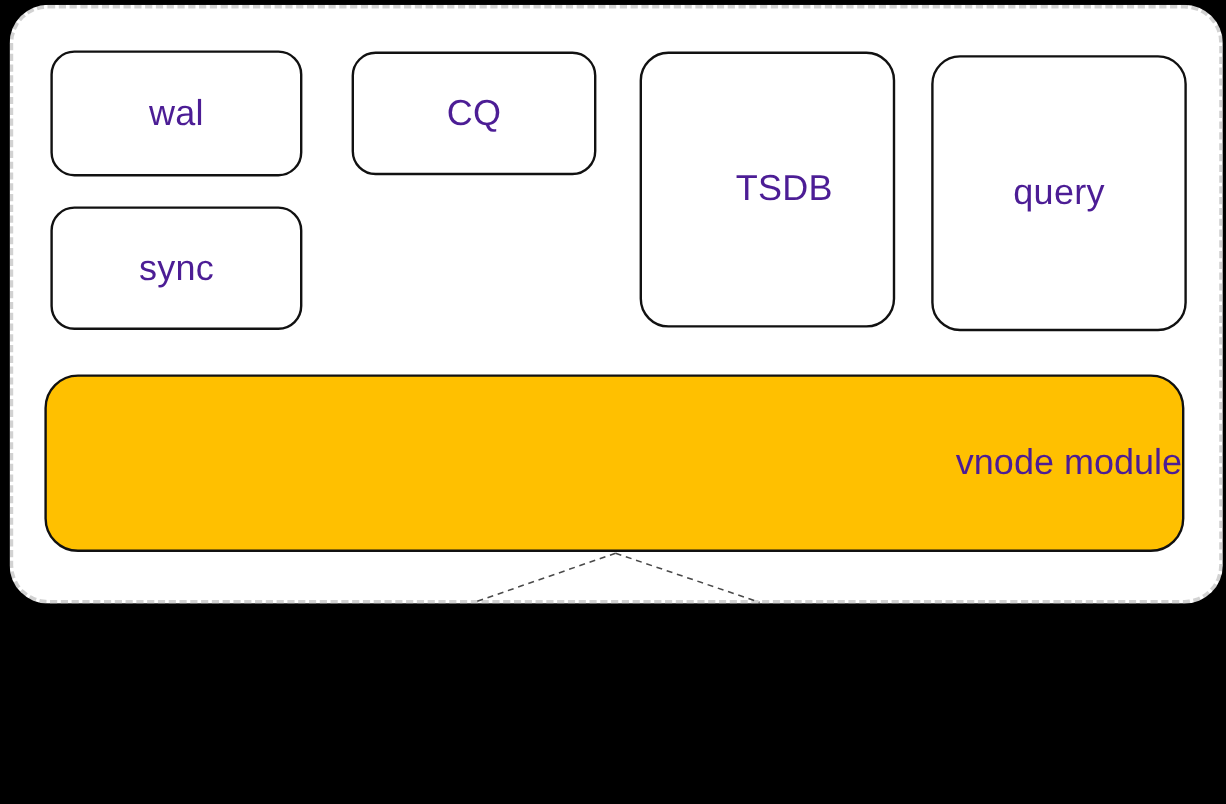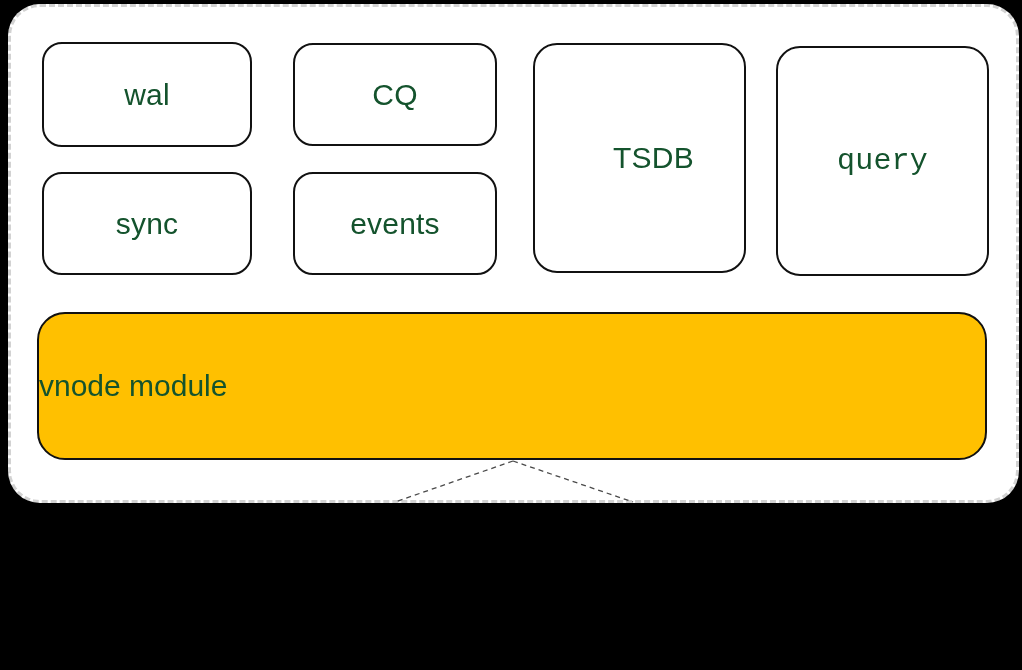--- a/index.html
+++ b/index.html
@@ -7,21 +7,21 @@
     padding: 0;
     background: #000000;
   }
   .stage {
     position: relative;
     width: 1022px;
     height: 670px;
     background: #000000;
     overflow: hidden;
     font-family: "Liberation Sans", "DejaVu Sans", sans-serif;
-    color: #14532d;
+    color: #4c1d95;
   }
   
   .vnode-container {
     position: absolute;
     left: 8px;
     top: 4px;
     width: 1011px;
     height: 499px;
     box-sizing: border-box;
     background: #ffffff;
@@ -40,35 +40,35 @@
     font-size: 30px;
     letter-spacing: 0.2px;
   }
   .small-box { border-radius: 20px; }
   .tall-box  { border-radius: 24px; }
   .box-wal    { left: 42px;  top: 42px;  width: 210px; height: 105px; }
   .box-cq     { left: 293px; top: 43px;  width: 204px; height: 103px; }
   .box-sync   { left: 42px;  top: 172px; width: 210px; height: 103px; }
   .box-events { left: 293px; top: 172px; width: 204px; height: 103px; }
   .box-tsdb   { left: 533px; top: 43px;  width: 213px; height: 230px; padding-left: 28px; }
-  .box-query  { left: 776px; top: 46px;  width: 213px; height: 230px; font-family: Liberation Mono, monospace; }
+  .box-query  { left: 776px; top: 46px;  width: 213px; height: 230px; }
   
   .vnode-module {
     position: absolute;
     left: 37px;
     top: 312px;
     width: 950px;
     height: 148px;
     box-sizing: border-box;
     background: #ffc000;
     border: 2.5px solid #111111;
     border-radius: 28px;
     display: flex;
     align-items: center;
-    justify-content: flex-start;
+    justify-content: flex-end;
     font-size: 30px;
   }
   
   .connectors {
     position: absolute;
     left: 0;
     top: 0;
     width: 1022px;
     height: 670px;
     pointer-events: none;
@@ -101,23 +101,20 @@
   </div>
 
   <div class="module-box small-box box-sync">
     <span class="label">sync</span>
   </div>
 
   <div class="module-box small-box box-cq">
     <span class="label">CQ</span>
   </div>
 
-  <div class="module-box small-box box-events">
-    <span class="label">events</span>
-  </div>
 
   <div class="module-box tall-box box-tsdb">
     <span class="label">TSDB</span>
   </div>
 
   <div class="module-box tall-box box-query">
     <span class="label">query</span>
   </div>
 
   <div class="vnode-module">

